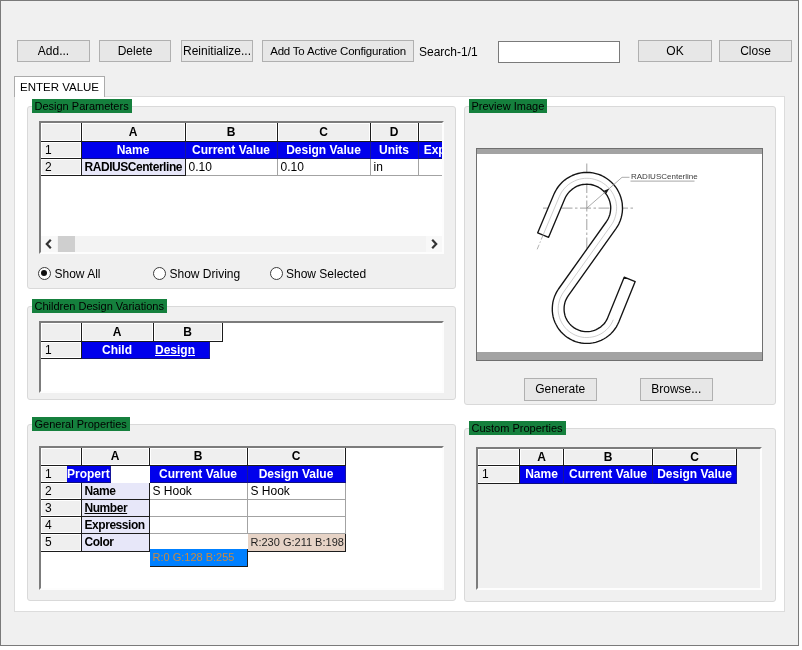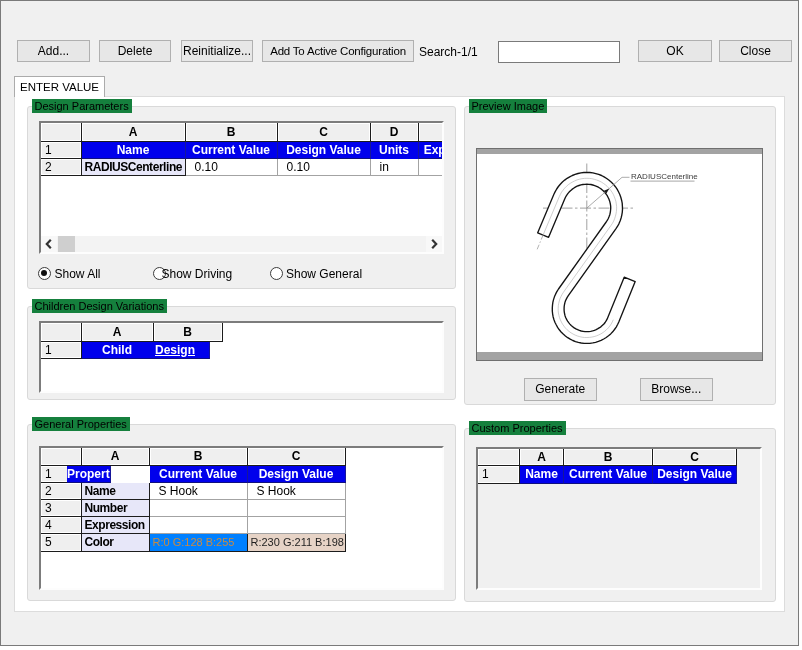--- a/index.html
+++ b/index.html
@@ -26,23 +26,23 @@
   .g-name{letter-spacing:-0.45px;}
   .g-colorcur,.g-colordes{font-size:11px;}
   .g-letter,.g-corner{background:#efefef;border-right:1px solid #1c1c1c;border-bottom:1px solid #1c1c1c;
     box-shadow:inset 1px 1px 0 #fff,inset -1px -1px 0 #fff;font-weight:bold;text-align:center;}
   .g-rowno{background:#efefef;border-right:1px solid #1c1c1c;border-bottom:1px solid #1c1c1c;
     box-shadow:inset 1px 1px 0 #fff,inset -1px -1px 0 #fff;padding-left:4px;}
   .g-blue{background:var(--blue,#0000ec);color:#fff;font-weight:bold;text-align:center;
     border-right:1px solid #16169a;border-bottom:1px solid #10107e;}
   .g-name{background:var(--namebg,#e7e7f9);font-weight:bold;padding-left:3px;
     border-right:1px solid #1c1c1c;border-bottom:1px solid #1c1c1c;}
-  .g-val{background:#fff;padding-left:9px;border-right:1px solid #a3a3a3;border-bottom:1px solid #a3a3a3;}
+  .g-val{background:#fff;padding-left:3px;border-right:1px solid #a3a3a3;border-bottom:1px solid #a3a3a3;}
   .g-colorcur{background:var(--curbg,#0080ff);color:var(--curtx,#be7b3b);padding-left:3px;
-    border-right:1px solid #1c1c1c;border-bottom:1px solid #1c1c1c;}
+    border-right:1px solid #1c1c1c;border-bottom:1px solid #1c1c1c;margin-top:15px;}
   .g-colordes{background:var(--desbg,#e6d3c6);color:#1f1f1f;padding-left:3px;
     border-right:1px solid #1c1c1c;border-bottom:1px solid #1c1c1c;}
   .hscroll{position:absolute;left:0px;bottom:0px;height:16px;background:#f3f3f3;}
   .sb-btn{position:absolute;top:0;width:16px;height:16px;background:#f8f8f8;}
   .sb-thumb{position:absolute;top:0;left:17px;width:17px;height:16px;background:#cfcfcf;}
   .radio{position:absolute;width:13px;height:13px;border-radius:50%;background:#fff;border:1px solid #3c3c3c;}
   .radio.sel::after{content:"";position:absolute;left:2.5px;top:2.5px;width:6px;height:6px;border-radius:50%;background:#111;}
   .radio-label{position:absolute;font-size:12px;color:#000;white-space:nowrap;}
   .pframe{position:absolute;left:11.5px;top:41px;width:287px;height:213.5px;border:1px solid #6f6f6f;background:#fff;}
   .pband-top{position:absolute;left:0;top:0;width:100%;height:5px;background:#a3a3a3;}
@@ -99,23 +99,23 @@
             <svg width="16" height="16">
                 <path d="M6.2 3.8 L10.2 8 L6.2 12.2" stroke="#333" stroke-width="2.2" fill="none"></path>
               </svg>
           </div>
         </div>
       </div>
       <div>
         <span class="radio sel" style="left:10px;top:160px"></span>
         <span class="radio-label" style="left:27px;top:160px">Show All</span>
         <span class="radio" style="left:125px;top:160px"></span>
-        <span class="radio-label" style="left:134px;top:160px">Show Driving</span>
+        <span class="radio-label" style="left:142px;top:160px">Show Driving</span>
         <span class="radio" style="left:242px;top:160px"></span>
-        <span class="radio-label" style="left:258.5px;top:160px">Show General</span>
+        <span class="radio-label" style="left:258.5px;top:160px">Show Selected</span>
       </div>
     </div>
 
     <div class="group" style="left:11.5px;top:208.5px;width:429px;height:94px">
       <span class="group-label">Children Design Variations</span>
       <div class="tbl-container" style="left:11.5px;top:14px;width:405px;height:72px">
         <div class="grid">
             <div class="cell g-corner" style="left: 0px; top: 0px; width: 40.5px; height: 19px; line-height: 18px;"></div>
             <div class="cell g-letter" style="left: 40.5px; top: 0px; width: 72px; height: 19px; line-height: 18px;">A</div>
             <div class="cell g-letter" style="left: 112.5px; top: 0px; width: 69px; height: 19px; line-height: 18px;">B</div>
@@ -136,21 +136,21 @@
             <div class="cell g-letter" style="left: 206.5px; top: 0px; width: 98px; height: 18px; line-height: 17px;">C</div>
             <div class="cell g-rowno" style="left: 0px; top: 18px; width: 40.5px; height: 17px; line-height: 16px;">1</div>
             <div class="cell g-blue" style="left: 26px; top: 18px; width: 44px; height: 17px; line-height: 16px;">Property</div>
             <div class="cell g-blue" style="left: 108.5px; top: 18px; width: 98px; height: 17px; line-height: 16px;">Current Value</div>
             <div class="cell g-blue" style="left: 206.5px; top: 18px; width: 98px; height: 17px; line-height: 16px;">Design Value</div>
             <div class="cell g-rowno" style="left: 0px; top: 35px; width: 40.5px; height: 17px; line-height: 16px;">2</div>
             <div class="cell g-name" style="left: 40.5px; top: 35px; width: 68px; height: 17px; line-height: 16px;">Name</div>
             <div class="cell g-val" style="left: 108.5px; top: 35px; width: 98px; height: 17px; line-height: 16px;">S Hook</div>
             <div class="cell g-val" style="left: 206.5px; top: 35px; width: 98px; height: 17px; line-height: 16px;">S Hook</div>
             <div class="cell g-rowno" style="left: 0px; top: 52px; width: 40.5px; height: 17px; line-height: 16px;">3</div>
-            <div class="cell g-name" style="left: 40.5px; top: 52px; width: 68px; height: 17px; line-height: 16px;">Number</div>
+            <div class="cell g-name" style="left: 40.5px; top: 52px; width: 68px; height: 17px; line-height: 16px; text-decoration: underline;">Number</div>
             <div class="cell g-val" style="left: 108.5px; top: 52px; width: 98px; height: 17px; line-height: 16px;"></div>
             <div class="cell g-val" style="left: 206.5px; top: 52px; width: 98px; height: 17px; line-height: 16px;"></div>
             <div class="cell g-rowno" style="left: 0px; top: 69px; width: 40.5px; height: 17px; line-height: 16px;">4</div>
             <div class="cell g-name" style="left: 40.5px; top: 69px; width: 68px; height: 17px; line-height: 16px;">Expression</div>
             <div class="cell g-val" style="left: 108.5px; top: 69px; width: 98px; height: 17px; line-height: 16px;"></div>
             <div class="cell g-val" style="left: 206.5px; top: 69px; width: 98px; height: 17px; line-height: 16px;"></div>
             <div class="cell g-rowno" style="left: 0px; top: 86px; width: 40.5px; height: 18px; line-height: 17px;">5</div>
             <div class="cell g-name" style="left: 40.5px; top: 86px; width: 68px; height: 18px; line-height: 17px;">Color</div>
             <div class="cell g-colorcur" style="left: 108.5px; top: 86px; width: 98px; height: 18px; line-height: 17px;">R:0 G:128 B:255</div>
             <div class="cell g-colordes" style="left: 206.5px; top: 86px; width: 98px; height: 18px; line-height: 17px;">R:230 G:211 B:198</div>

